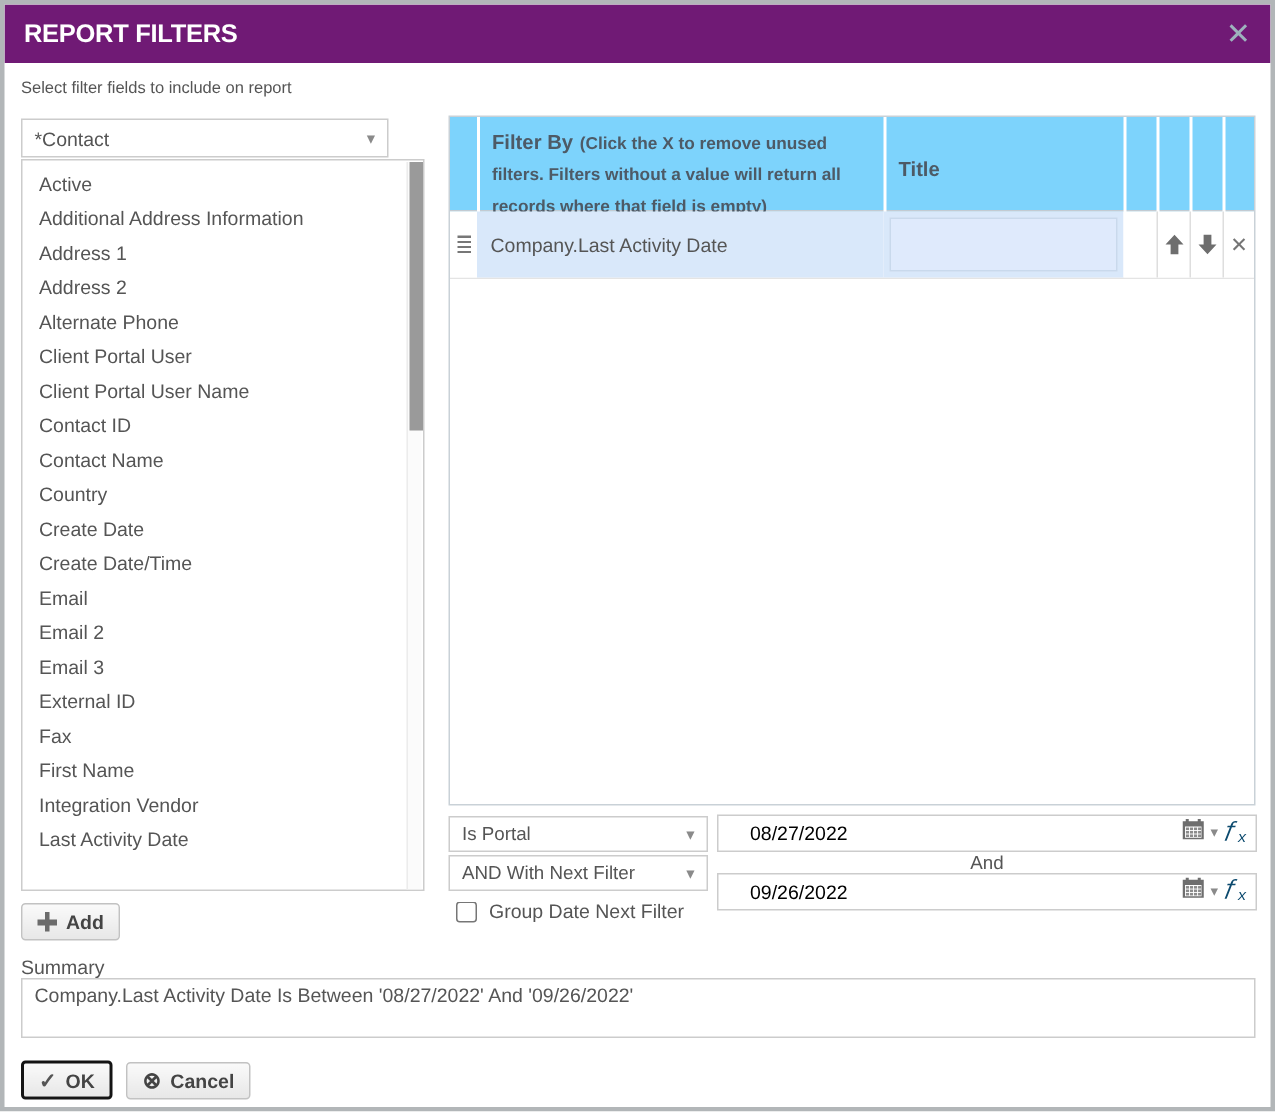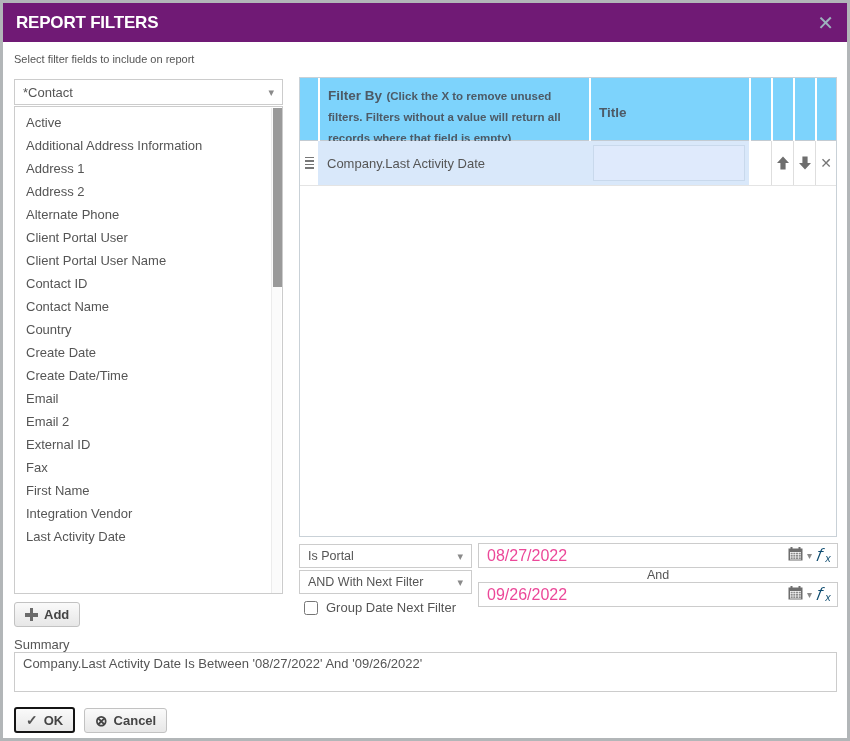--- a/index.html
+++ b/index.html
@@ -11,21 +11,21 @@
   
   .titlebar{position:absolute;top:0;left:0;right:0;height:39px;background:#701a75;display:flex;align-items:center;justify-content:space-between;padding:0 13px;}
   .titlebar .title{color:#fff;font-size:17px;font-weight:bold;letter-spacing:-0.2px;}
   .titlebar .close{color:#9db2bd;font-size:20px;font-weight:bold;cursor:pointer;line-height:1;}
 
   .instructions{position:absolute;left:11px;top:50px;font-size:11px;color:#555;}
 
   
   .combo{position:absolute;display:flex;align-items:center;justify-content:space-between;border:1px solid #ccc;background:#fff;color:#555;font-size:13px;padding:0 8px;cursor:pointer;}
   .combo .caret{color:#8a8a8a;font-size:11px;}
-  .category-combo{left:11px;top:76px;width:269px;height:26px;}
+  .category-combo{left:11px;top:76px;width:245px;height:26px;}
 
   .field-list{position:absolute;left:11px;top:103px;width:269px;height:488px;border:1px solid #ccc;background:#fff;overflow:hidden;padding-top:4px;}
   .list-item{height:23px;line-height:23px;padding-left:11px;font-size:13px;color:#555;cursor:pointer;white-space:nowrap;}
   .vscroll{position:absolute;top:1px;right:1px;width:10px;height:485px;background:#fbfbfb;border-left:1px solid #ececec;}
   .vscroll .thumb{position:absolute;top:0;left:1px;width:9px;height:179px;background:#9a9a9a;}
 
   .btn{display:inline-flex;align-items:center;gap:6px;border:1px solid #c2c2c2;border-radius:3px;background:linear-gradient(#fafafa,#e7e7e7);color:#444;font-size:13px;font-weight:bold;cursor:pointer;padding:0 10px;}
   .add-btn{position:absolute;left:11px;top:599px;height:25px;}
   .plus-icon{position:relative;width:13px;height:13px;display:inline-block;}
   .plus-icon::before{content:"";position:absolute;left:0;top:5px;width:13px;height:3.5px;background:#6b6b6b;}
@@ -53,21 +53,21 @@
   .x-glyph{font-size:14px;font-weight:bold;color:#757575;}
 
   
   .operator-combo{left:296px;top:541px;width:173px;height:24px;font-size:12.5px;}
   .conjunction-combo{left:296px;top:567px;width:173px;height:24px;font-size:12.5px;}
   .group-row{position:absolute;left:301px;top:597px;display:flex;align-items:center;gap:8px;}
   .group-row input{width:14px;height:14px;margin:0;accent-color:#6b6b6b;}
   .group-row label{font-size:13px;color:#555;}
 
   .date-field{position:absolute;width:360px;height:25px;border:1px solid #ccc;background:#fff;display:flex;align-items:center;padding:0 6px;}
-  .date-field input{flex:1;border:none;outline:none;font-size:16px;color:#ec4899;font-family:inherit;background:transparent;}
+  .date-field input{flex:1;border:none;outline:none;font-size:13px;color:#000000;font-family:inherit;background:transparent;margin-left:13px;}
   .date-field .caret{color:#8a8a8a;font-size:10px;margin:0 4px;cursor:pointer;}
   .date1{left:475px;top:540px;}
   .date2{left:475px;top:579px;}
   .and-label{position:absolute;left:475px;top:565px;width:360px;text-align:center;font-size:12.5px;color:#555;}
   .fx{font-family:Liberation Mono, monospace;font-style:italic;color:#0c4a6e;font-size:15px;cursor:pointer;line-height:1;}
   .fx sub{font-size:10px;}
   .cal-icon{cursor:pointer;display:inline-block;}
 
   
   .summary-label{position:absolute;left:11px;top:634px;font-size:13px;color:#555;}
@@ -107,20 +107,21 @@
       <div class="list-item">Alternate Phone</div>
       <div class="list-item">Client Portal User</div>
       <div class="list-item">Client Portal User Name</div>
       <div class="list-item">Contact ID</div>
       <div class="list-item">Contact Name</div>
       <div class="list-item">Country</div>
       <div class="list-item">Create Date</div>
       <div class="list-item">Create Date/Time</div>
       <div class="list-item">Email</div>
       <div class="list-item">Email 2</div>
+      <div class="list-item">Email 3</div>
       <div class="list-item">External ID</div>
       <div class="list-item">Fax</div>
       <div class="list-item">First Name</div>
       <div class="list-item">Integration Vendor</div>
       <div class="list-item">Last Activity Date</div>
     </div>
 
   <button class="btn add-btn">
     <span class="plus-icon"></span>
     <span>Add</span>

